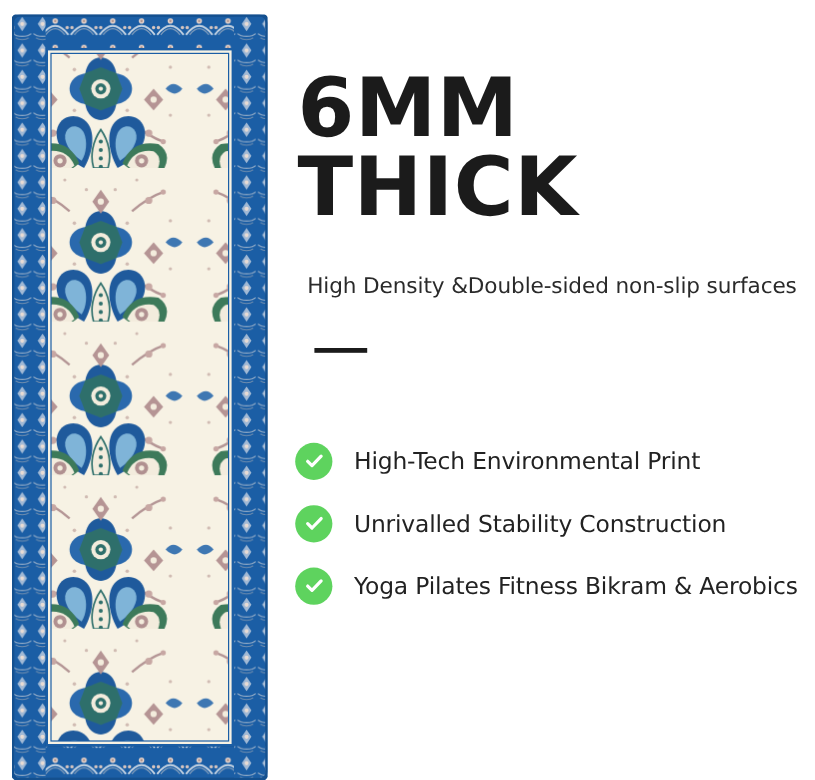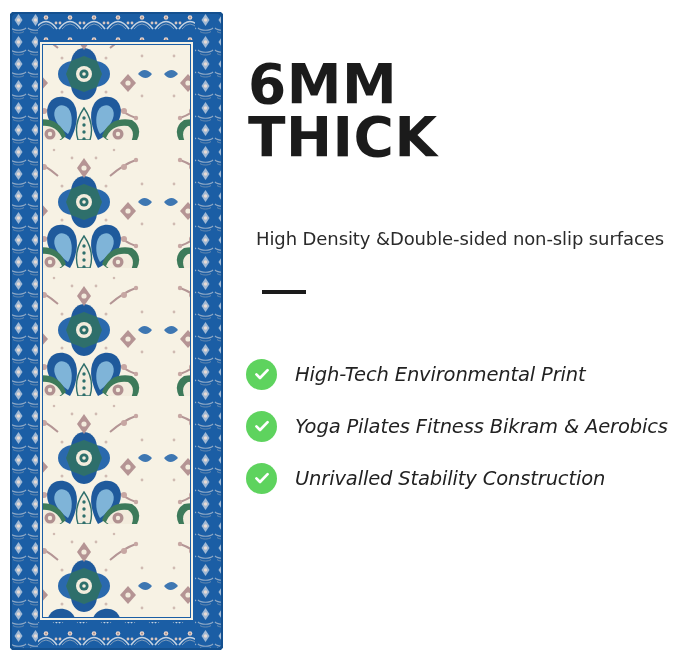--- a/index.html
+++ b/index.html
@@ -33,21 +33,21 @@
     top: 0;
     width: 433px;
     height: 650px;
   }
 
   #headline {
     position: absolute;
     left: 2px;
     top: 58px;
     margin: 0;
-    font-size: 55px;
+    font-size: 68px;
     line-height: 0.97;
     font-weight: 700;
     letter-spacing: 0.5px;
     color: #1b1b1b;
     white-space: pre-line;
   }
 
   #subtitle {
     position: absolute;
     left: 6px;
@@ -65,25 +65,24 @@
     left: 16px;
     top: 290px;
     width: 44px;
     height: 4px;
     background: #1b1b1b;
   }
 
   #feature-list {
     position: absolute;
     left: 0;
-    top: 348px;
+    top: 358px;
     margin: 0;
     padding: 0;
     list-style: none;
-    font-style: italic;
   }
   .feature-row {
     display: flex;
     align-items: center;
     height: 52px;
   }
   .check-badge {
     flex: 0 0 auto;
     width: 31px;
     height: 31px;
@@ -269,26 +268,26 @@
       <span class="feature-label">High-Tech Environmental Print</span>
     </li>
 
 
     <li class="feature-row">
       <span class="check-badge" style="background: rgb(94, 211, 94);">
         <svg width="18" height="18" viewBox="0 0 18 18" aria-hidden="true">
           <path d="M3.4 9.4 L7 13 L14.6 5.1" fill="none" stroke="#ffffff" stroke-width="2.7" stroke-linecap="round" stroke-linejoin="round"></path>
         </svg>
       </span>
-      <span class="feature-label">Yoga Pilates Fitness Bikram &amp; Aerobics</span>
+      <span class="feature-label">Unrivalled Stability Construction</span>
     </li>
 
     <li class="feature-row">
       <span class="check-badge" style="background: rgb(94, 211, 94);">
         <svg width="18" height="18" viewBox="0 0 18 18" aria-hidden="true">
           <path d="M3.4 9.4 L7 13 L14.6 5.1" fill="none" stroke="#ffffff" stroke-width="2.7" stroke-linecap="round" stroke-linejoin="round"></path>
         </svg>
       </span>
-      <span class="feature-label">Unrivalled Stability Construction</span>
+      <span class="feature-label">Yoga Pilates Fitness Bikram &amp; Aerobics</span>
     </li>
 
   </ul>
 </div>
 
 </body></html>

